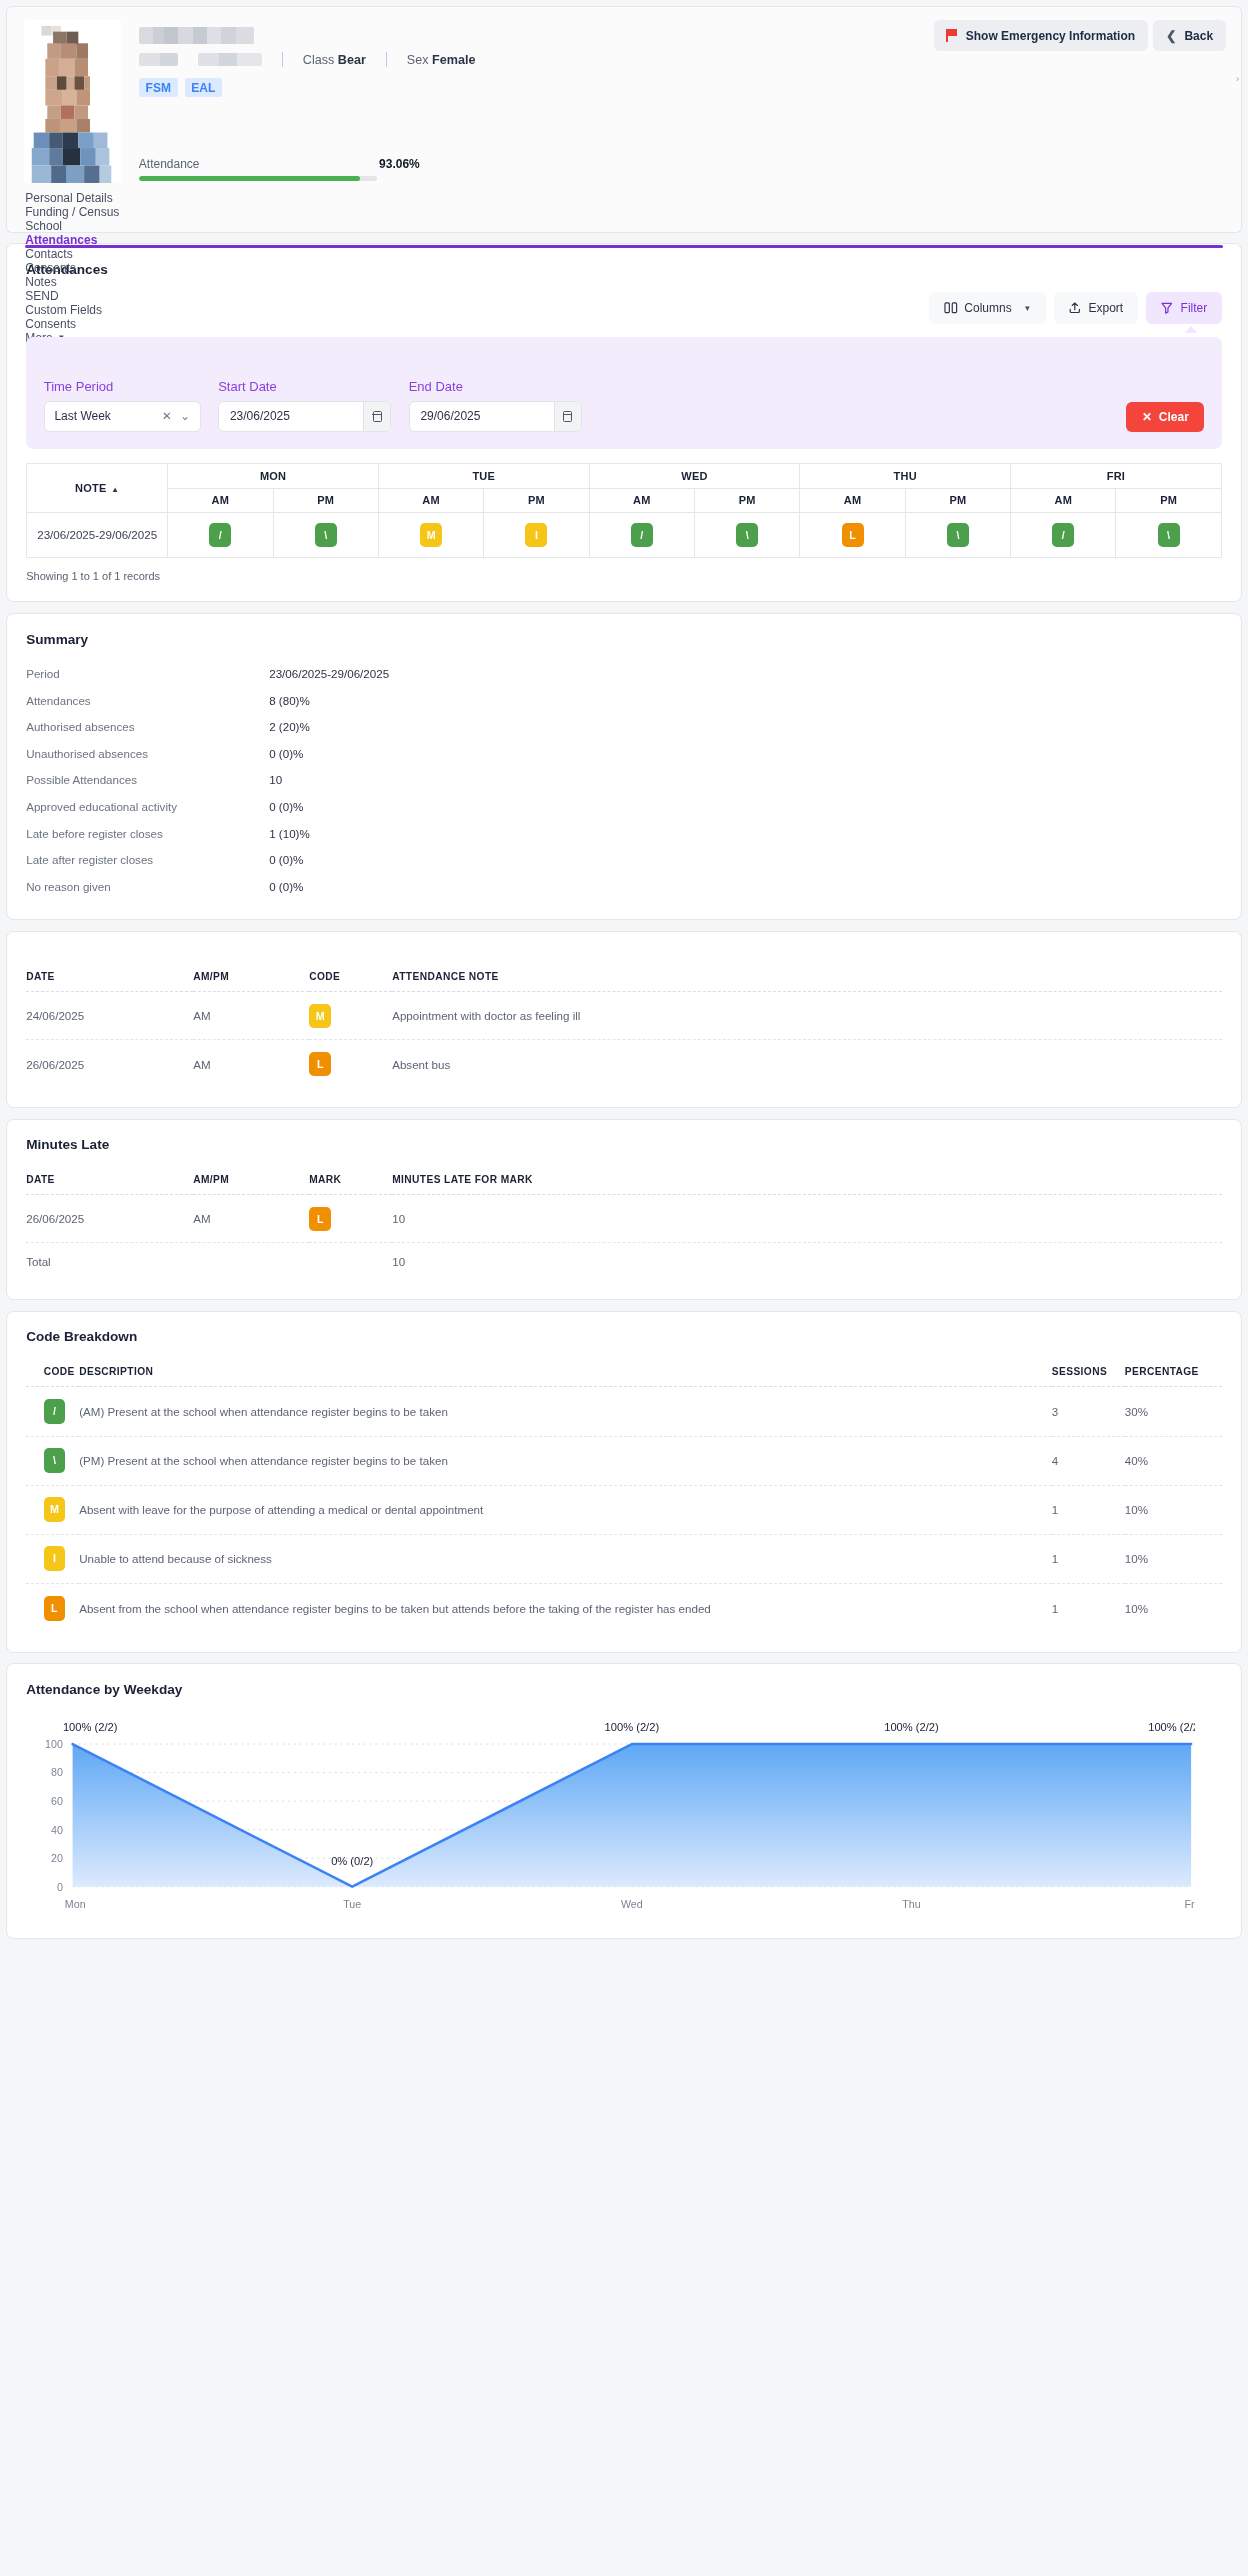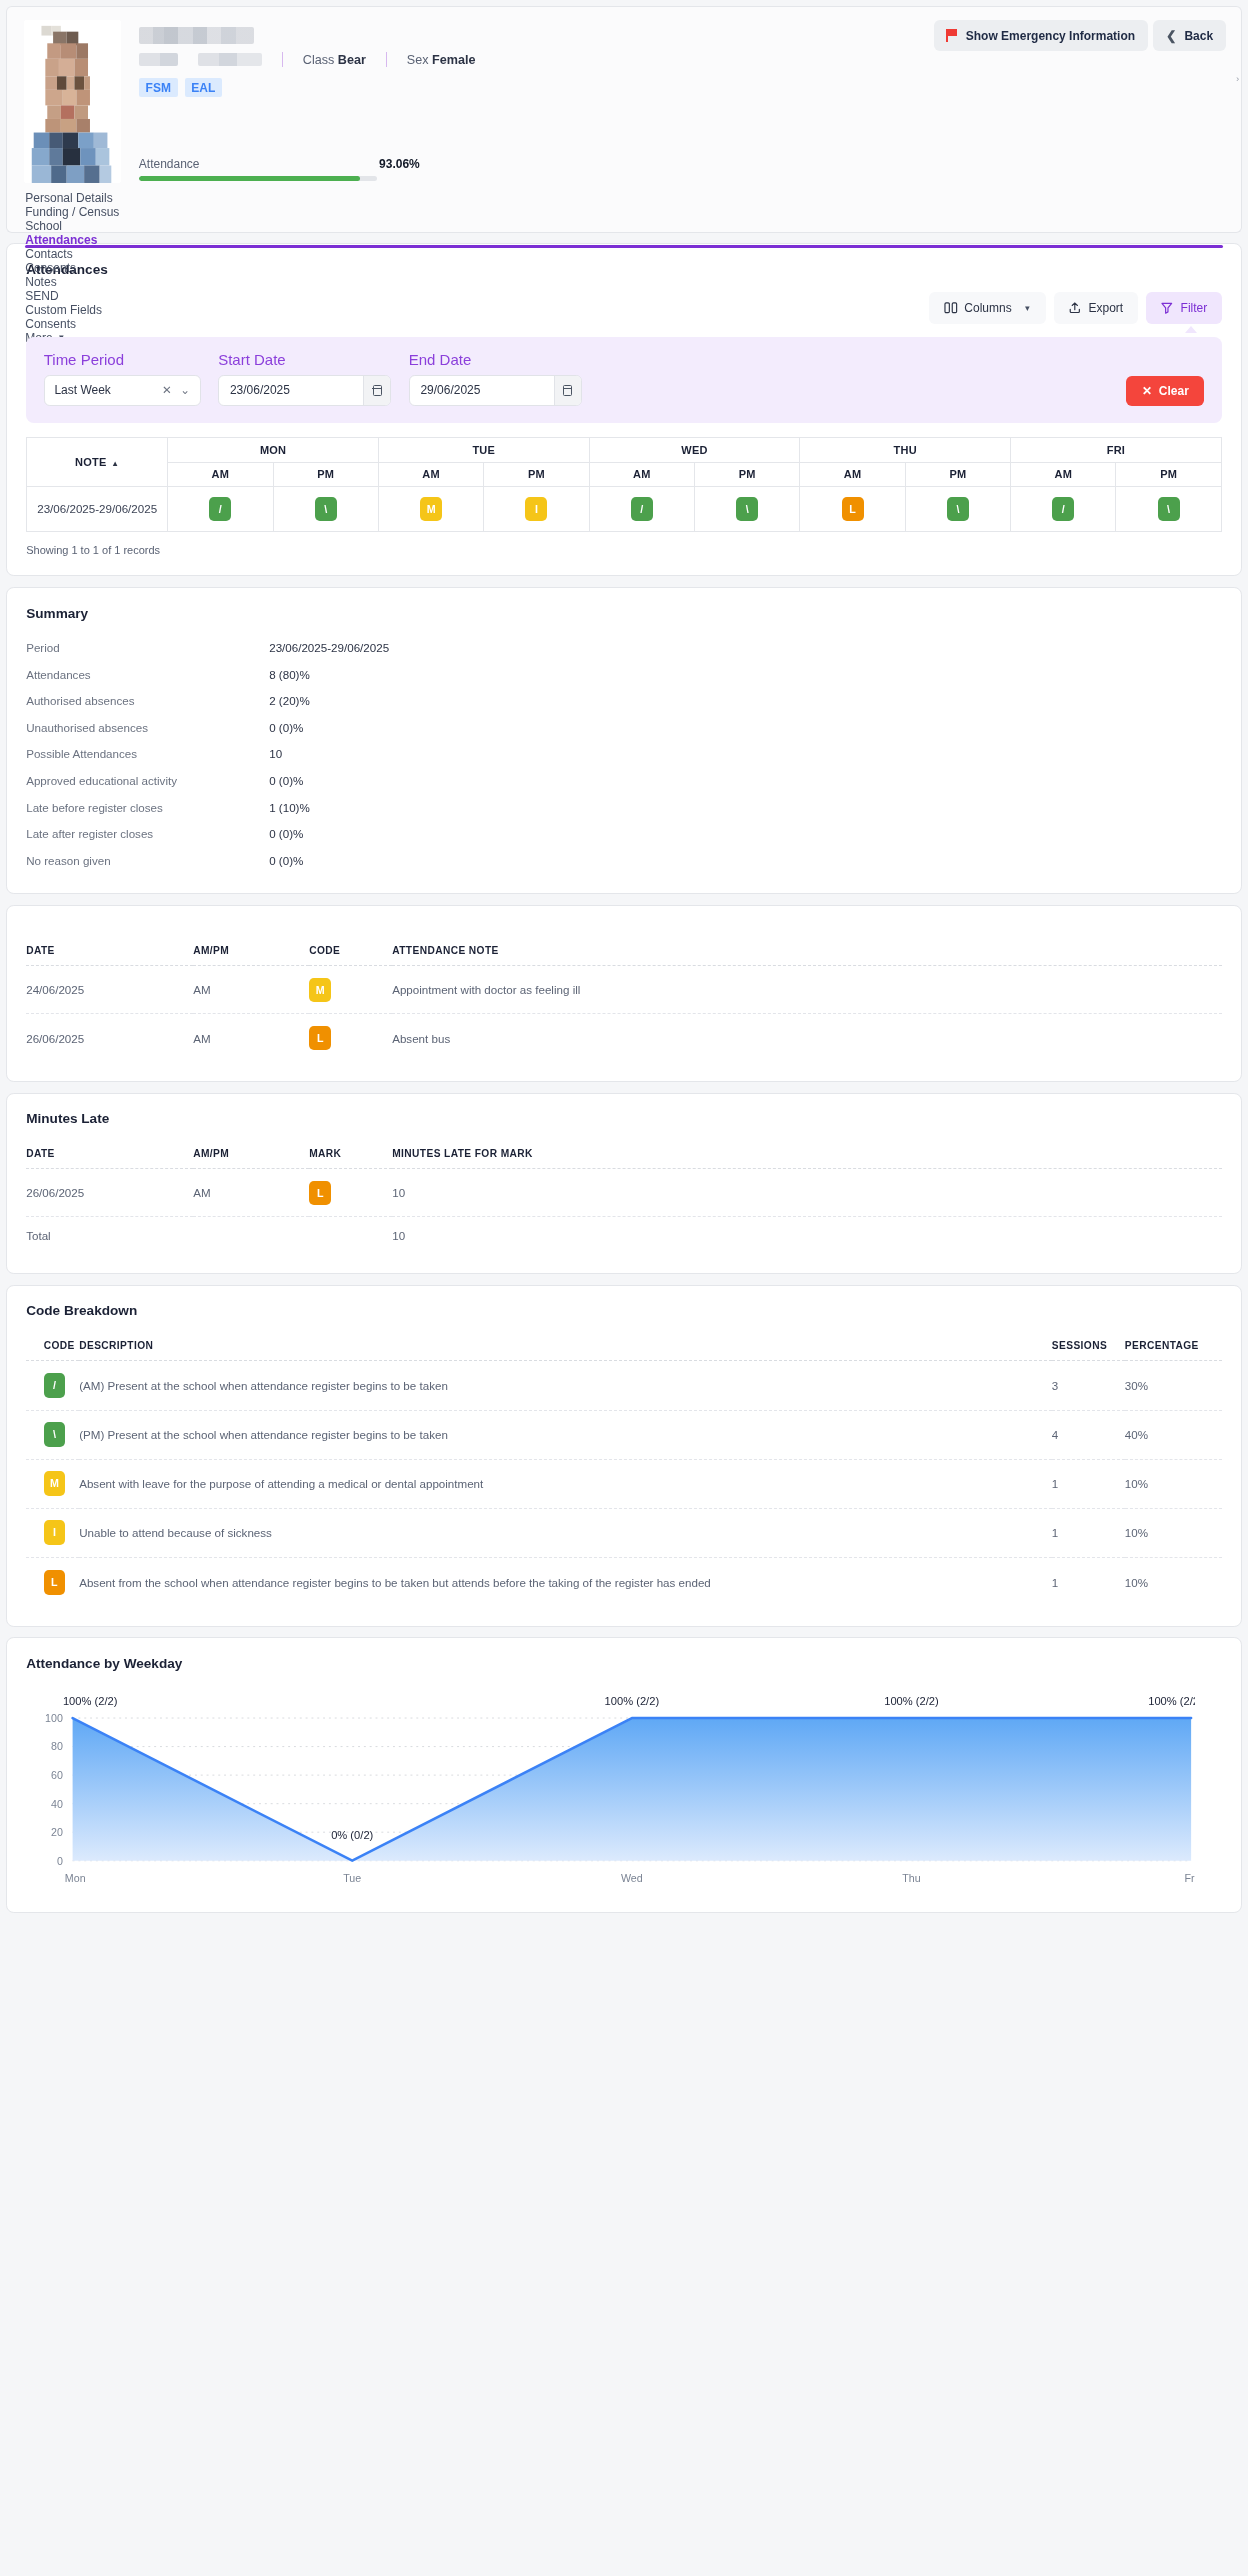--- a/index.html
+++ b/index.html
@@ -111,21 +111,21 @@
     border-bottom:7.8px solid #f0e6fd;
   }
 
   
   .filter-panel {
     margin-top:13.6px; background:#f3ecfd; border-radius:7.8px;
     padding:13.6px 17.5px 17.5px 17.5px; display:flex; align-items:flex-end; gap:17.5px;
     position:relative; min-height:77px;
   }
   .field { display:flex; flex-direction:column; }
-  .field-label { color:#8b3fdb; font-size:15px; margin-bottom:6.8px; }
+  .field-label { color:#8b3fdb; font-size:13px; margin-bottom:6.8px;margin-top:28px; }
   .select-box, .date-box {
     background:#fff; border:1px solid #e1e3e8; border-radius:5.8px;
     height:31px; display:flex; align-items:center; font-size:12px; color:#2c3345;
   }
   .select-box { width:157px; padding:0 9.7px; justify-content:space-between; }
   .select-icons { display:flex; gap:8.7px; color:#6b7280; font-size:11.6px; align-items:center; }
   .date-box { width:173px; padding:0 0 0 10.7px; justify-content:space-between; overflow:hidden;}
   .date-btn {
     width:27px; height:29px; background:#f2f3f5; border-left:1px solid #e1e3e8;
     display:flex; align-items:center; justify-content:center; cursor:pointer;

